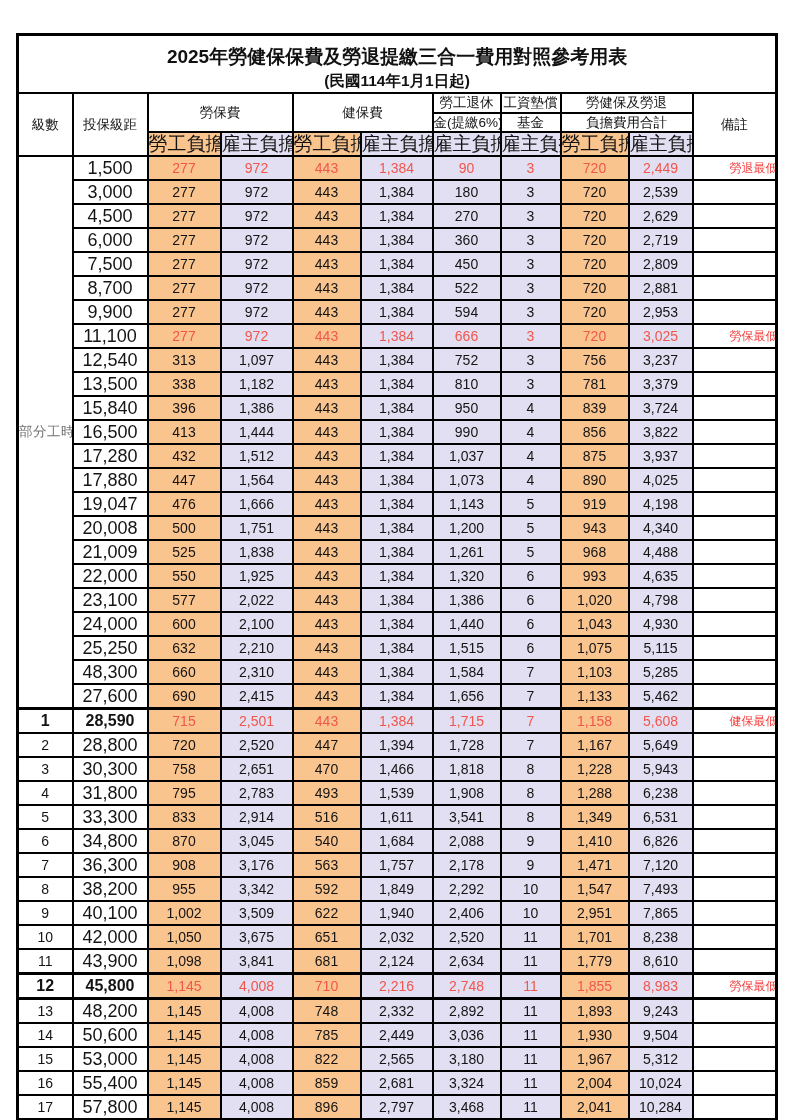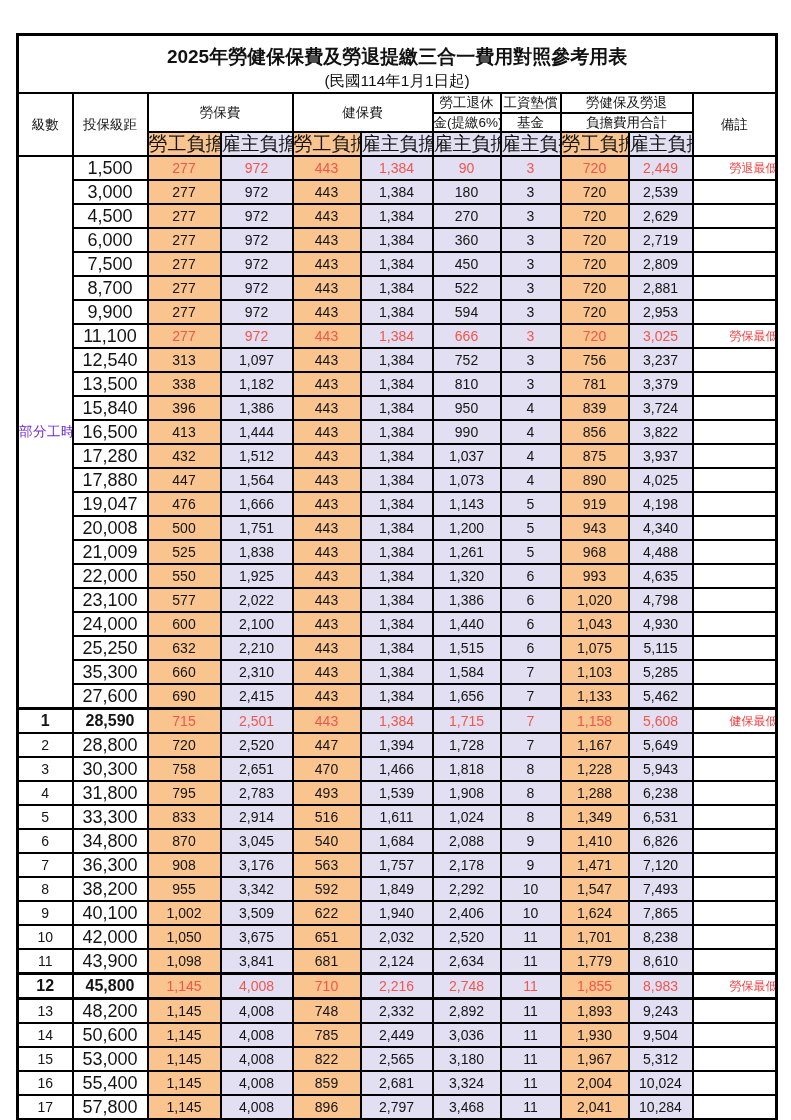--- a/index.html
+++ b/index.html
@@ -20,36 +20,36 @@
     font-size:14px;color:#141414;
     overflow:hidden;white-space:nowrap;
   }
   
   table{border:3px solid #000;}
   tr.title-row th{
     border:2.5px solid #000;
     height:55px;font-weight:bold;background:#fff;
   }
   .t1{font-size:19px;line-height:26px;font-weight:bold;color:#111;margin-top:8px;}
-  .t2{font-size:15.5px;line-height:22px;font-weight:normal;color:#111;}
+  .t2{font-size:15.5px;line-height:22px;font-weight:bold;color:#111;}
   tr.h1 th{height:18px;font-size:13.5px;font-weight:normal;background:#fff;line-height:18px;}
   tr.h2 th{height:17px;font-size:13.5px;font-weight:normal;background:#fff;line-height:17px;}
   tr.h3 th{height:22px;font-size:19px;font-weight:normal;line-height:22px;border-bottom:2.5px solid #000;}
   tbody td{height:22px;line-height:22px;}
   .emp{background:#FAC48F;}   
   .er{background:#E2DFF2;}    
   .lvl,.bracket,.remark{background:#fff;}
   .bracket{font-size:18px;}
   .remark{font-size:12px;font-weight:normal;color:#F43F3F;letter-spacing:0px;padding-left:36px;}
   tr.red td.num{color:#F1564C;}
   tr.bold-row td.lvl,tr.bold-row td.bracket{font-weight:bold;font-size:16px;}
   tr.thick-top td{border-top:3.5px solid #000;}
   tr.thick-bottom td{border-bottom:3.5px solid #000;}
   td.part-time{
-    background:#fff;font-size:13.5px;color:#6d28d9;
+    background:#fff;font-size:13.5px;color:#737373;
     white-space:nowrap;letter-spacing:0.5px;padding:0;
   }
 </style>
 </head>
 <body>
 
 <div class="sheet">
   <table>
     <colgroup>
       <col style="width:55px">
@@ -345,21 +345,21 @@
           <td class="er num">2,210</td>
           <td class="emp num">443</td>
           <td class="er num">1,384</td>
           <td class="er num">1,515</td>
           <td class="er num">6</td>
           <td class="emp num">1,075</td>
           <td class="er num">5,115</td>
           <td class="remark"></td>
         </tr>
         <tr>
-          <td class="bracket">35,300</td>
+          <td class="bracket">48,300</td>
           <td class="emp num">660</td>
           <td class="er num">2,310</td>
           <td class="emp num">443</td>
           <td class="er num">1,384</td>
           <td class="er num">1,584</td>
           <td class="er num">7</td>
           <td class="emp num">1,103</td>
           <td class="er num">5,285</td>
           <td class="remark"></td>
         </tr>
@@ -427,21 +427,21 @@
           <td class="er num">6,238</td>
           <td class="remark"></td>
         </tr>
         <tr>
           <td class="lvl">5</td>
           <td class="bracket">33,300</td>
           <td class="emp num">833</td>
           <td class="er num">2,914</td>
           <td class="emp num">516</td>
           <td class="er num">1,611</td>
-          <td class="er num">1,024</td>
+          <td class="er num">3,541</td>
           <td class="er num">8</td>
           <td class="emp num">1,349</td>
           <td class="er num">6,531</td>
           <td class="remark"></td>
         </tr>
         <tr>
           <td class="lvl">6</td>
           <td class="bracket">34,800</td>
           <td class="emp num">870</td>
           <td class="er num">3,045</td>
@@ -481,21 +481,21 @@
         </tr>
         <tr>
           <td class="lvl">9</td>
           <td class="bracket">40,100</td>
           <td class="emp num">1,002</td>
           <td class="er num">3,509</td>
           <td class="emp num">622</td>
           <td class="er num">1,940</td>
           <td class="er num">2,406</td>
           <td class="er num">10</td>
-          <td class="emp num">1,624</td>
+          <td class="emp num">2,951</td>
           <td class="er num">7,865</td>
           <td class="remark"></td>
         </tr>
         <tr>
           <td class="lvl">10</td>
           <td class="bracket">42,000</td>
           <td class="emp num">1,050</td>
           <td class="er num">3,675</td>
           <td class="emp num">651</td>
           <td class="er num">2,032</td>

